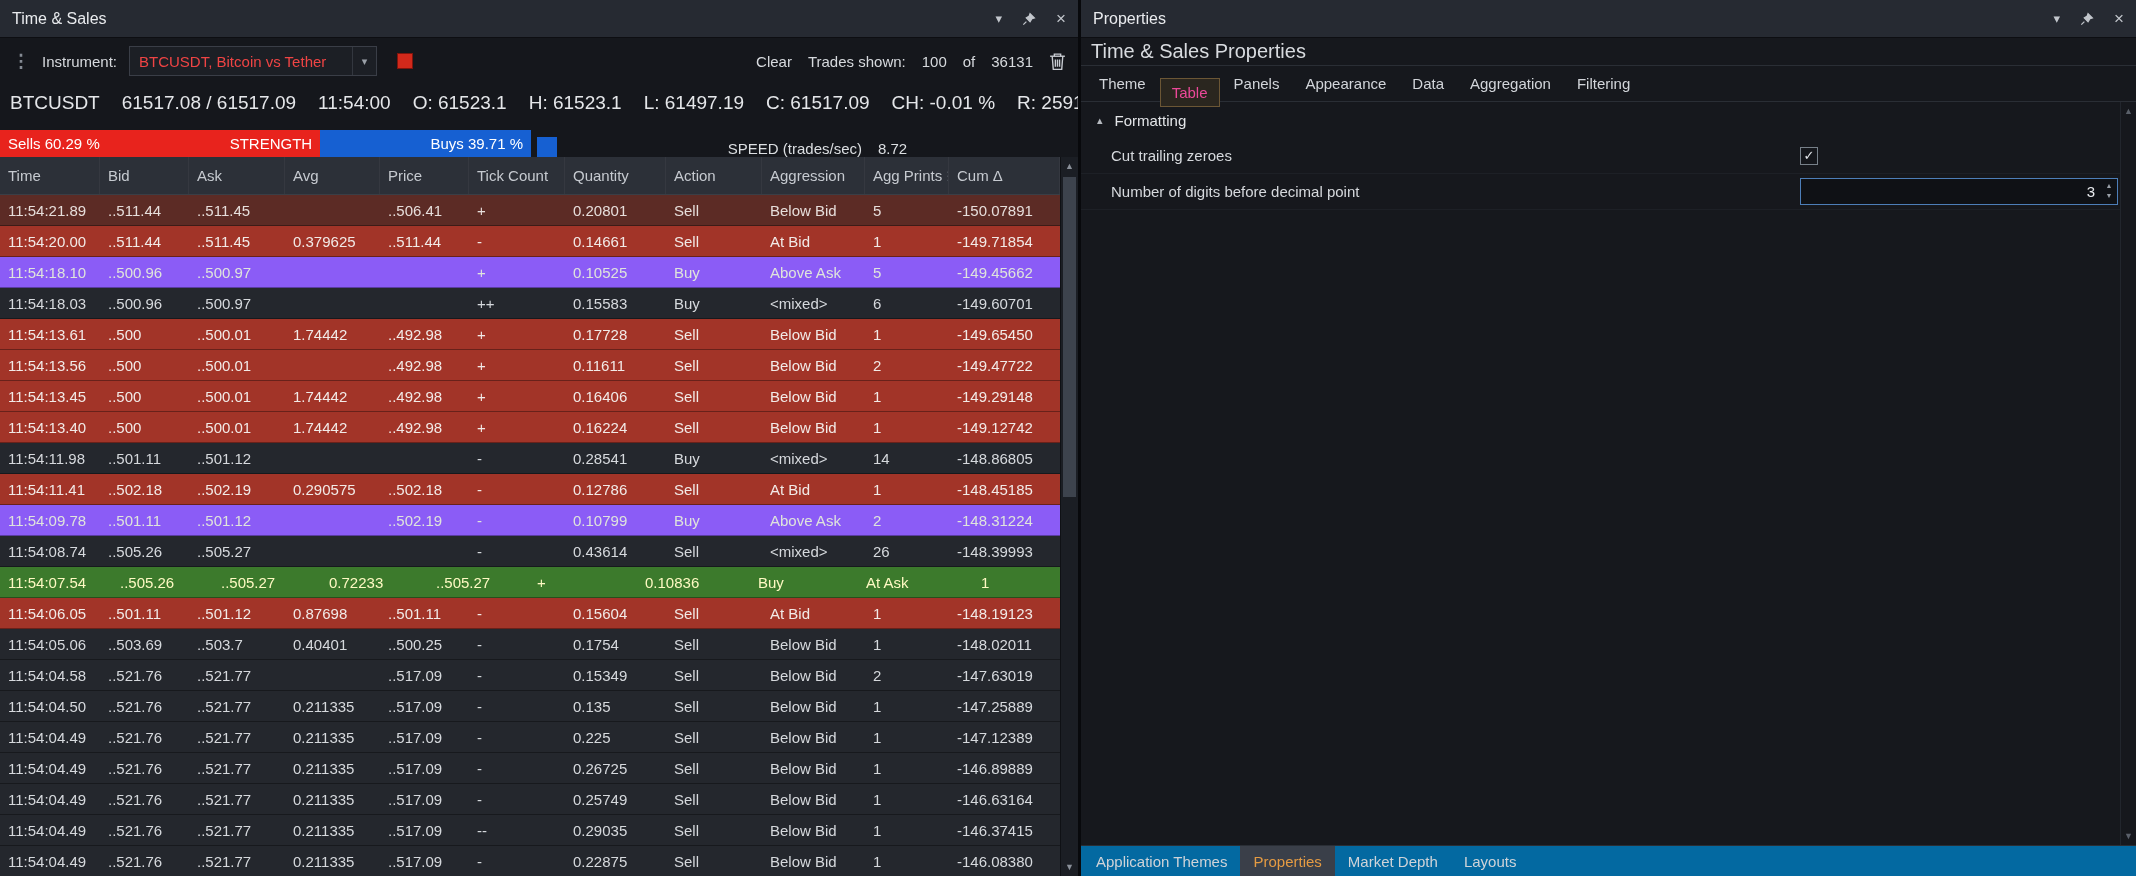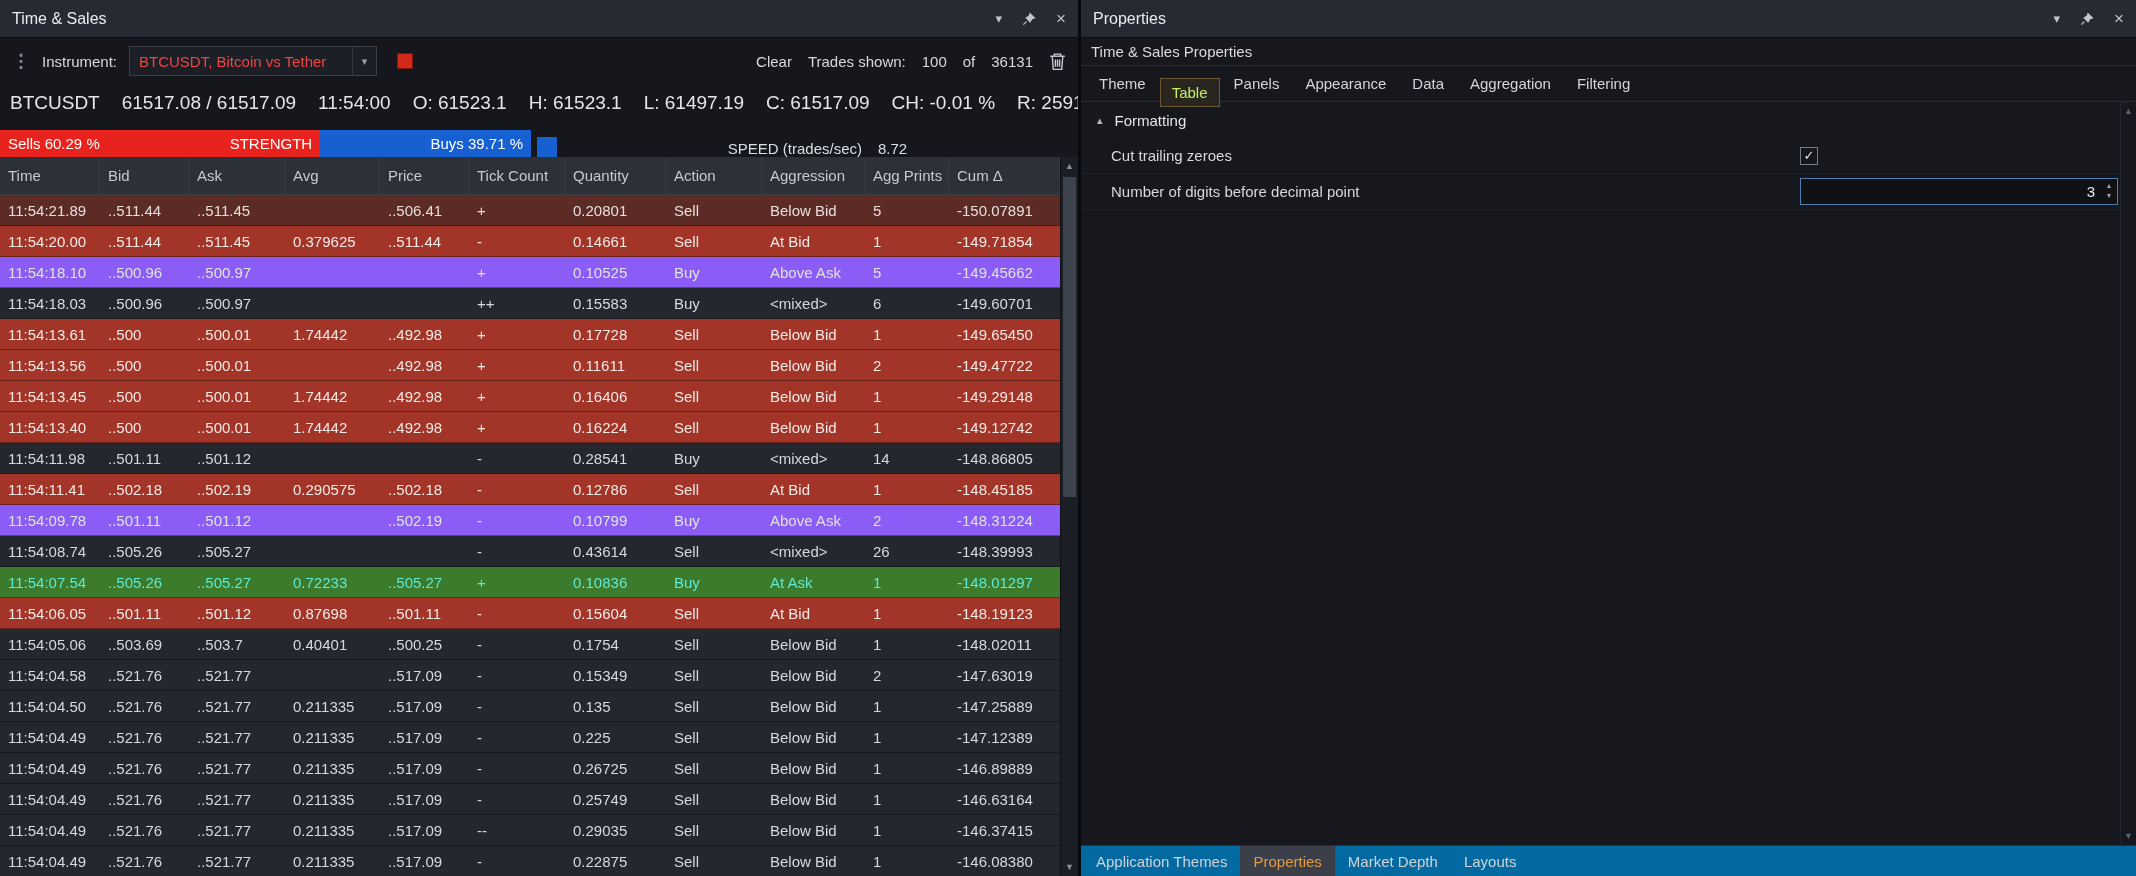--- a/index.html
+++ b/index.html
@@ -44,40 +44,40 @@
   .thead{height:38px;flex:0 0 38px;background:#2c3038;display:flex;border-bottom:1px solid #3a3e46;text-align:right;}
   .hcell{display:flex;align-items:center;padding-left:8px;font-size:15px;color:#c6cad0;
     border-right:1px solid rgba(255,255,255,0.045);white-space:nowrap;overflow:hidden;}
   .hdots{margin-left:auto;margin-right:3px;color:#70767f;font-size:12px;}
   .rows{flex:1;overflow:hidden;}
   .row{display:flex;height:31px;flex:0 0 31px;border-bottom:1px solid rgba(0,0,0,0.35);}
   .cell{display:flex;align-items:center;padding-left:8px;font-size:15px;white-space:nowrap;overflow:hidden;}
   .tone-dark{background:#24272d;}
   .tone-red{background:#a23428;color:#f2eae7;}
   .tone-darkred{background:#5c2b25;color:#e7dedb;}
-  .tone-green{background:#3c7a2c;color:#5eead4;}
+  .tone-green{background:#3c7a2c;color:#fef9c3;gap:12px;}
   .tone-darkgreen{background:#8b5cf6;color:#dfe4dc;justify-content:space-between;}
   .col-time{width:100px;flex:0 0 100px;} .col-bid{width:89px;flex:0 0 89px;}
   .col-ask{width:96px;flex:0 0 96px;}   .col-avg{width:95px;flex:0 0 95px;}
   .col-price{width:89px;flex:0 0 89px;} .col-tick{width:96px;flex:0 0 96px;}
   .col-qty{width:101px;flex:0 0 101px;} .col-action{width:96px;flex:0 0 96px;}
   .col-aggr{width:103px;flex:0 0 103px;}.col-prints{width:84px;flex:0 0 84px;}
   .col-cum{flex:1;}
   .vscroll{width:18px;flex:0 0 18px;background:#1b1e24;display:flex;flex-direction:column;border-left:1px solid #0f1115;}
   .sb-btn{height:18px;flex:0 0 18px;display:flex;align-items:center;justify-content:center;color:#8a9099;font-size:9px;}
   .sb-track{flex:1;position:relative;}
   .sb-thumb{position:absolute;left:2px;right:2px;top:2px;height:320px;background:#3d434d;}
   .divider{width:3px;flex:0 0 3px;background:#08090c;}
   
   .panel-props{flex:1;display:flex;flex-direction:column;background:#16181d;min-width:0;}
   .subtitle{height:28px;flex:0 0 28px;display:flex;align-items:center;padding:0 10px;
-    font-size:15px;color:#d8dbdf;border-bottom:1px solid #2a2e35;}
+    font-size:20px;color:#d8dbdf;border-bottom:1px solid #2a2e35;}
   .ptabs{height:36px;flex:0 0 36px;display:flex;align-items:center;gap:2px;padding:0 6px;border-bottom:1px solid #2a2e35;}
   .ptab{padding:5px 11px;font-size:15px;color:#d2d5da;border:1px solid transparent;white-space:nowrap;}
-  .ptab.active{color:#bef264;border-color:#6b5635;background:#2a261f;margin-top:17px;}
+  .ptab.active{color:#ec4899;border-color:#6b5635;background:#2a261f;margin-top:17px;}
   .pcontent{flex:1;display:flex;min-height:0;}
   .pmain{flex:1;min-width:0;}
   .section-header{height:36px;display:flex;align-items:center;gap:12px;padding-left:16px;font-size:15px;color:#e3e5e8;}
   .collapse-icon{color:#b6bac0;font-size:11px;}
   .setting-row{height:36px;display:flex;align-items:center;padding-left:30px;font-size:15px;
     color:#d6d9dd;position:relative;border-bottom:1px solid #1d2026;}
   .control{position:absolute;left:719px;display:flex;align-items:center;}
   .checkbox{width:18px;height:18px;background:#14161b;border:1px solid #778089;
     display:flex;align-items:center;justify-content:center;}
   .checkmark{color:#e2e6ea;font-size:13px;line-height:1;}

